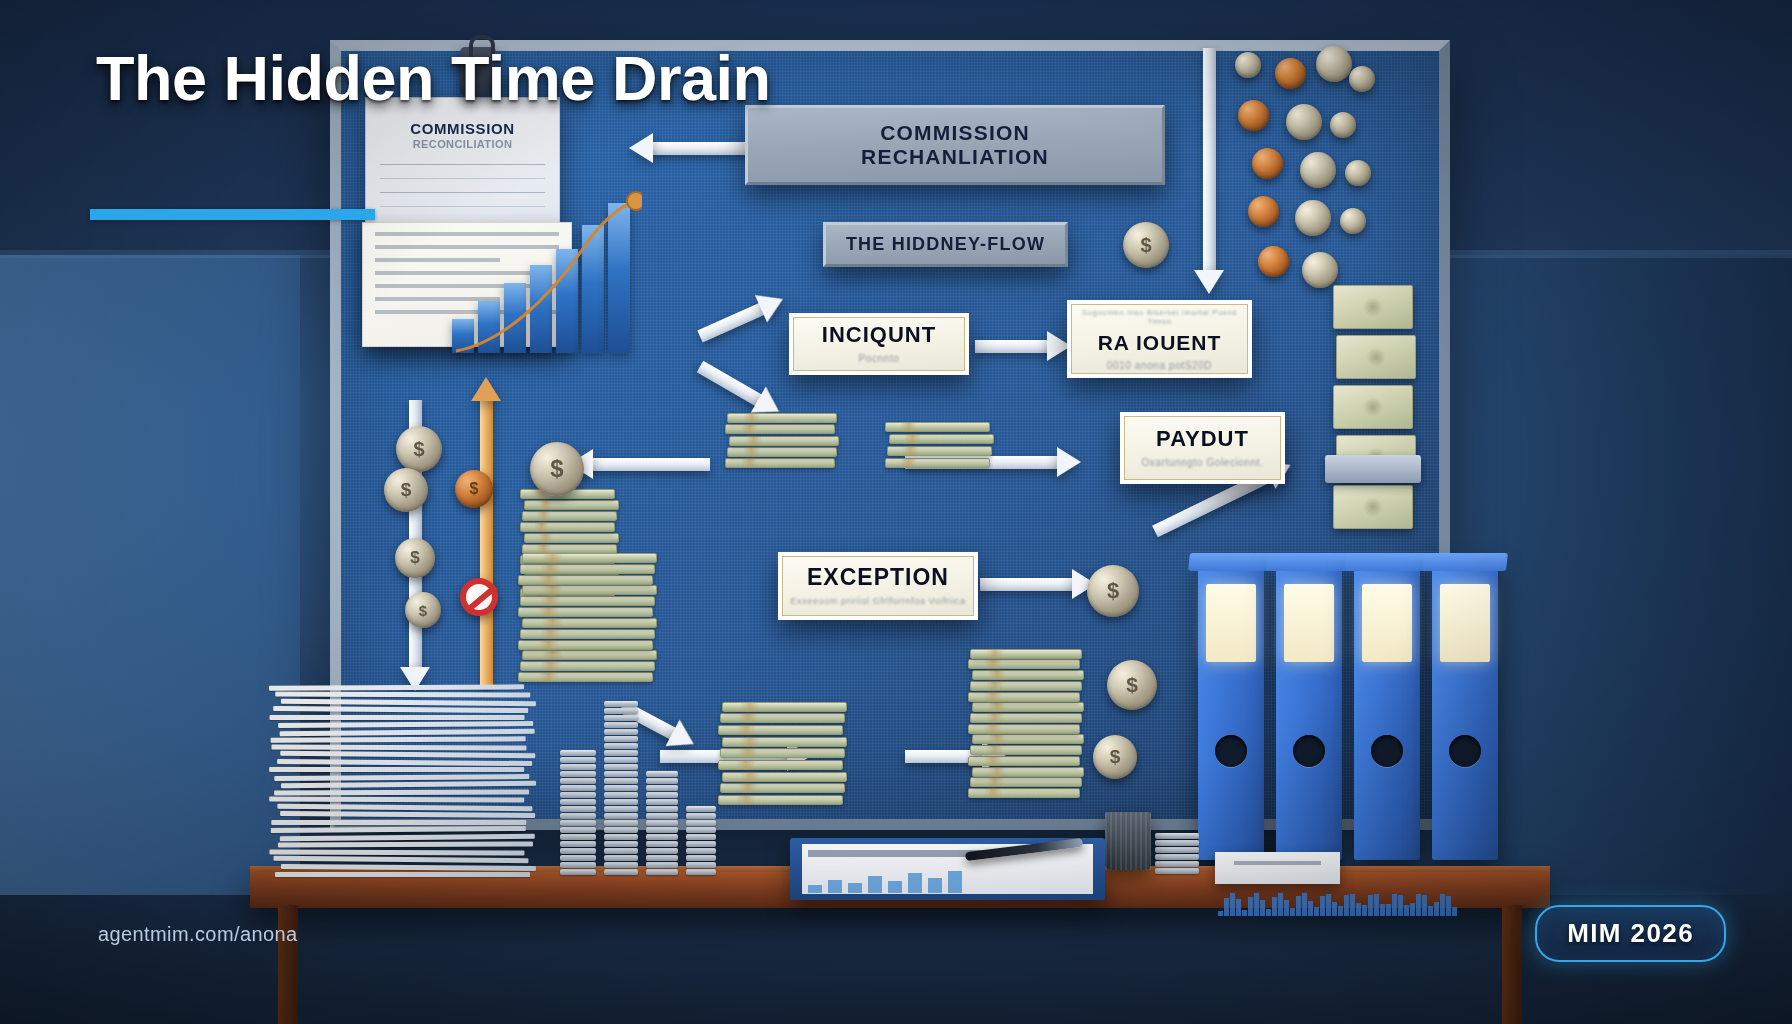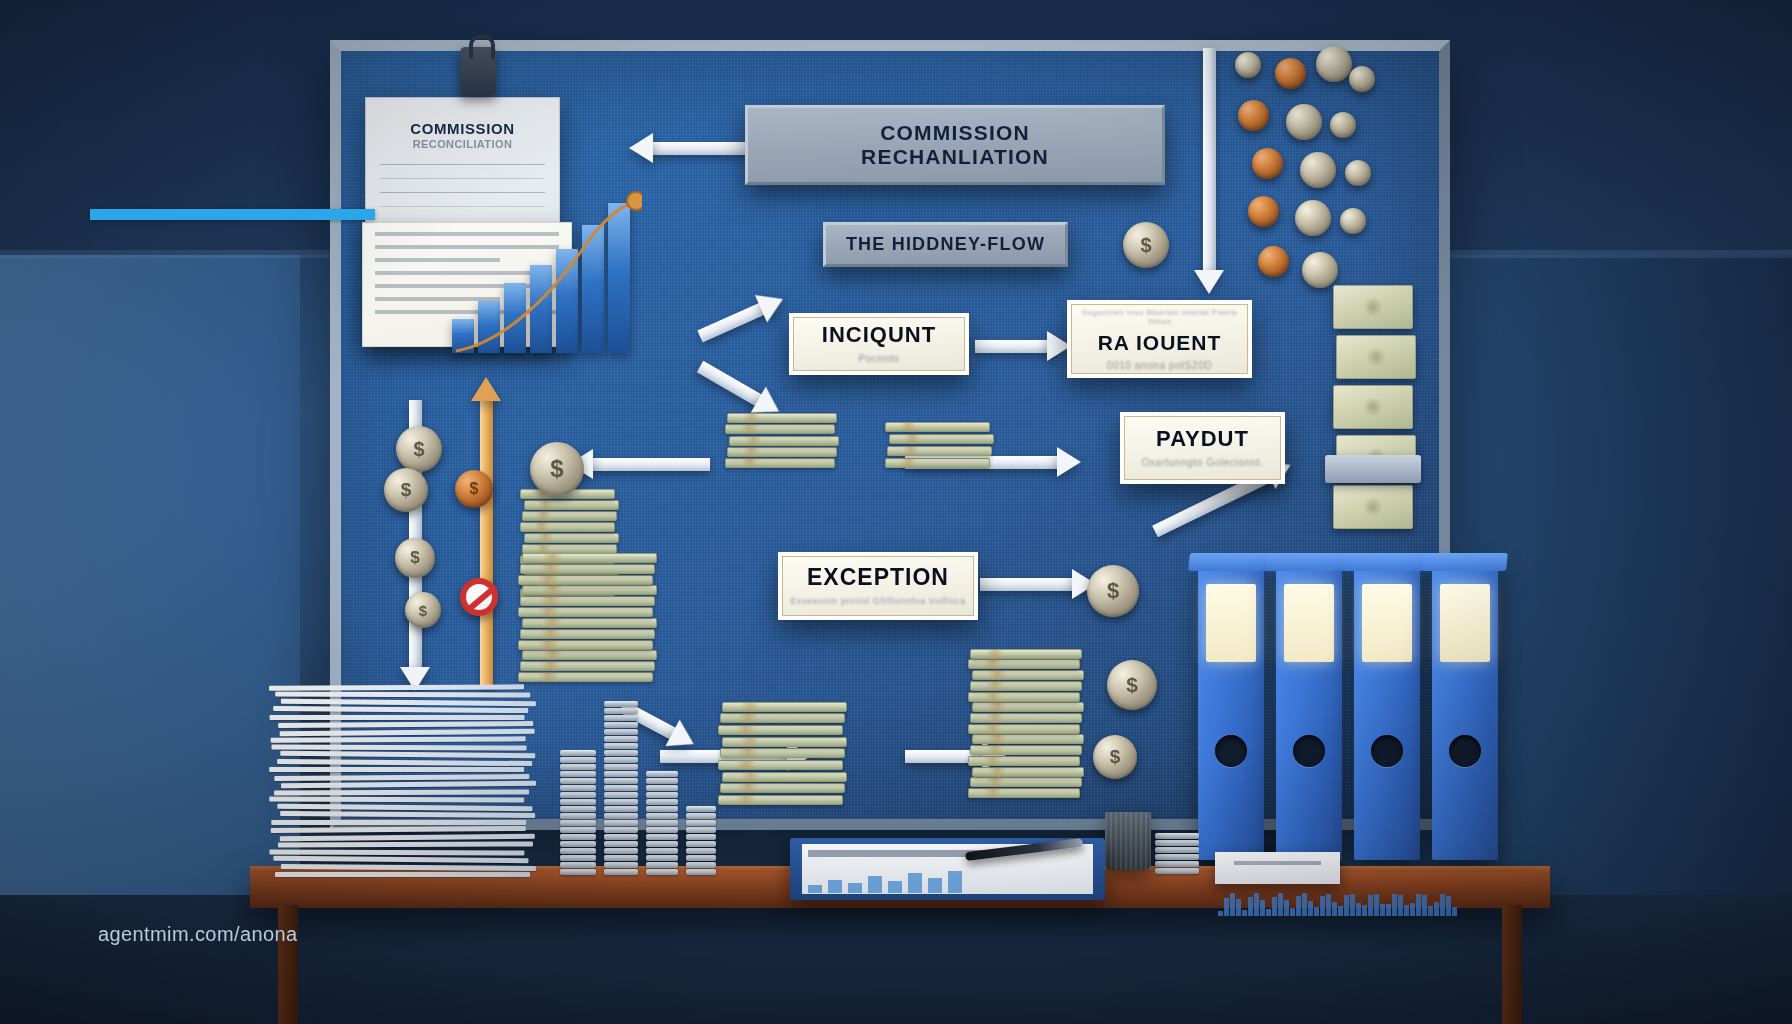--- a/index.html
+++ b/index.html
@@ -775,18 +775,20 @@
       <i style="left: 192px; height: 13.1079px;"></i>
       <i style="left: 198px; height: 22.1771px;"></i>
       <i style="left: 204px; height: 20.8269px;"></i>
       <i style="left: 210px; height: 9.8763px;"></i>
       <i style="left: 216px; height: 14.0322px;"></i>
       <i style="left: 222px; height: 22.4619px;"></i>
       <i style="left: 228px; height: 20.2994px;"></i>
       <i style="left: 234px; height: 8.85655px;"></i>
     </div>
 
+  <div class="title">The Hidden Time Drain</div>
   <div class="accent"></div>
 
   <div class="foot">agentmim.com/anona</div>
+  <div class="badge">MIM 2026</div>
 
   <div class="vig"></div>
 </div>
 
 </body></html>

